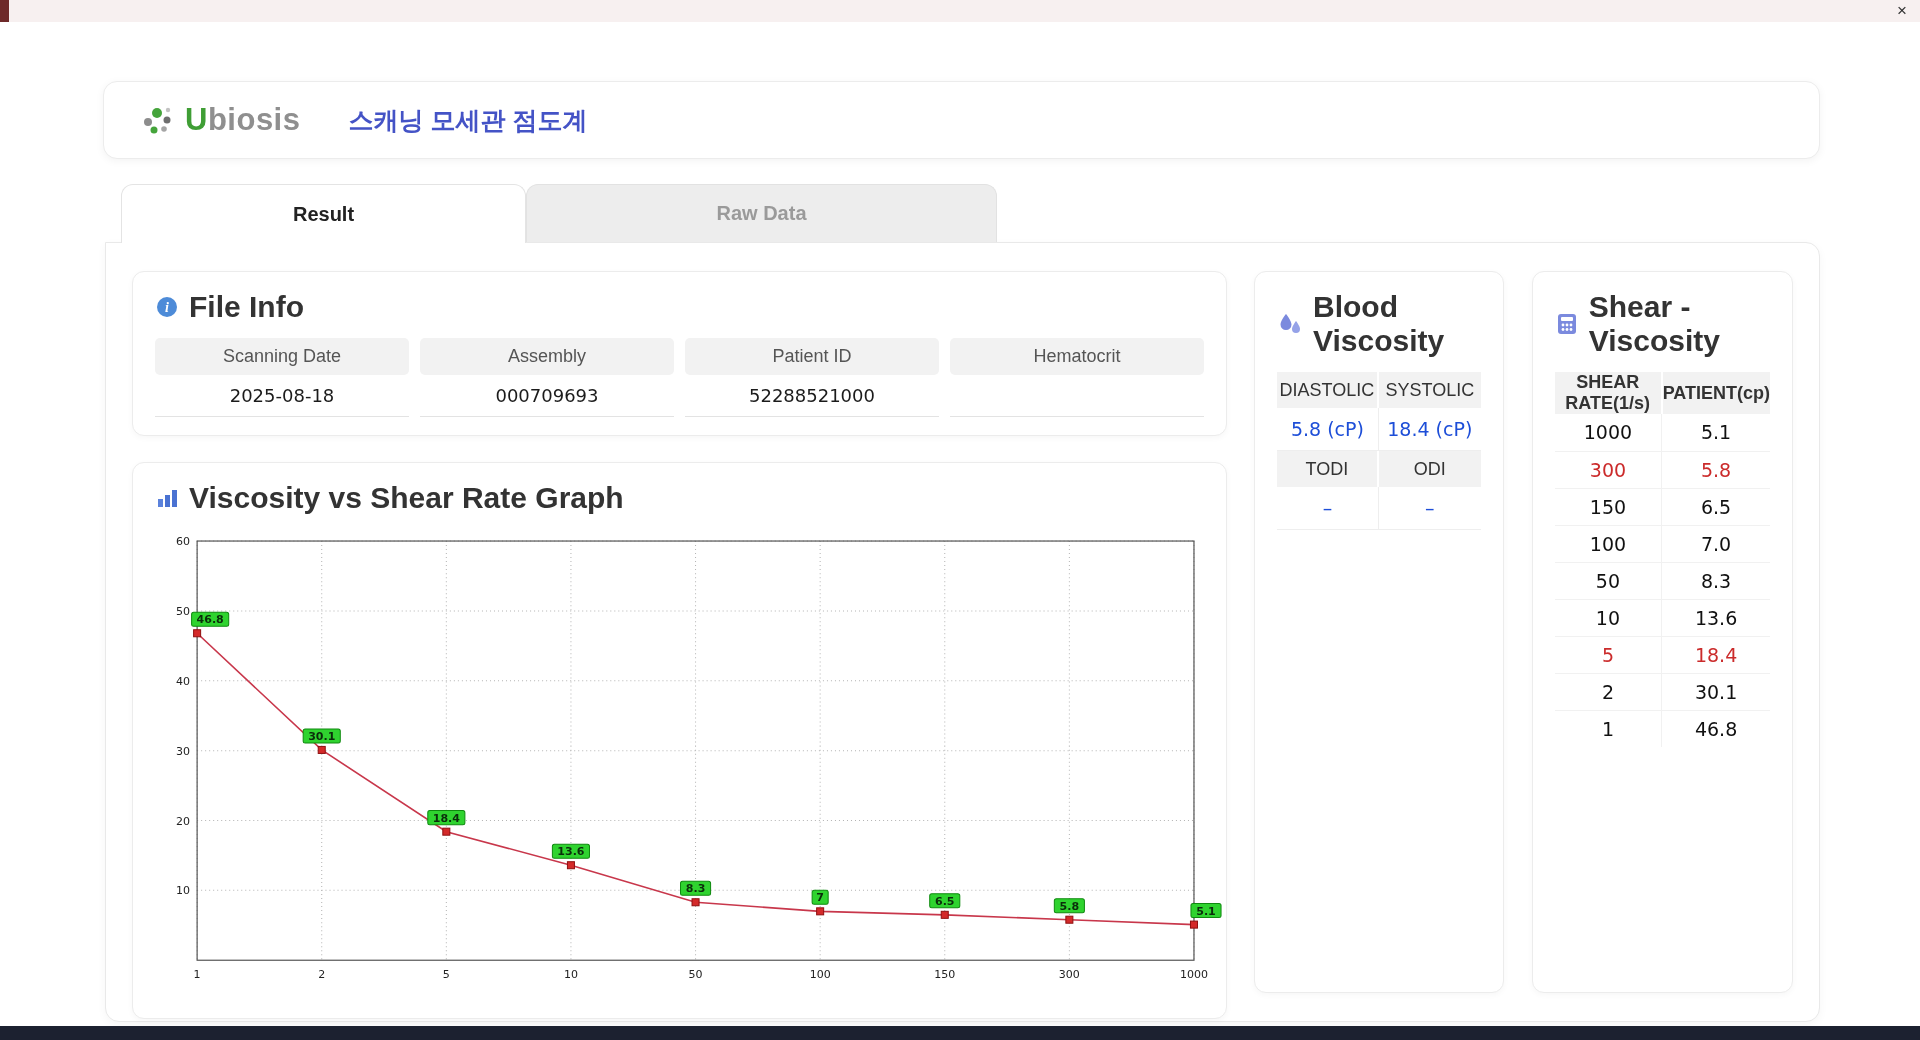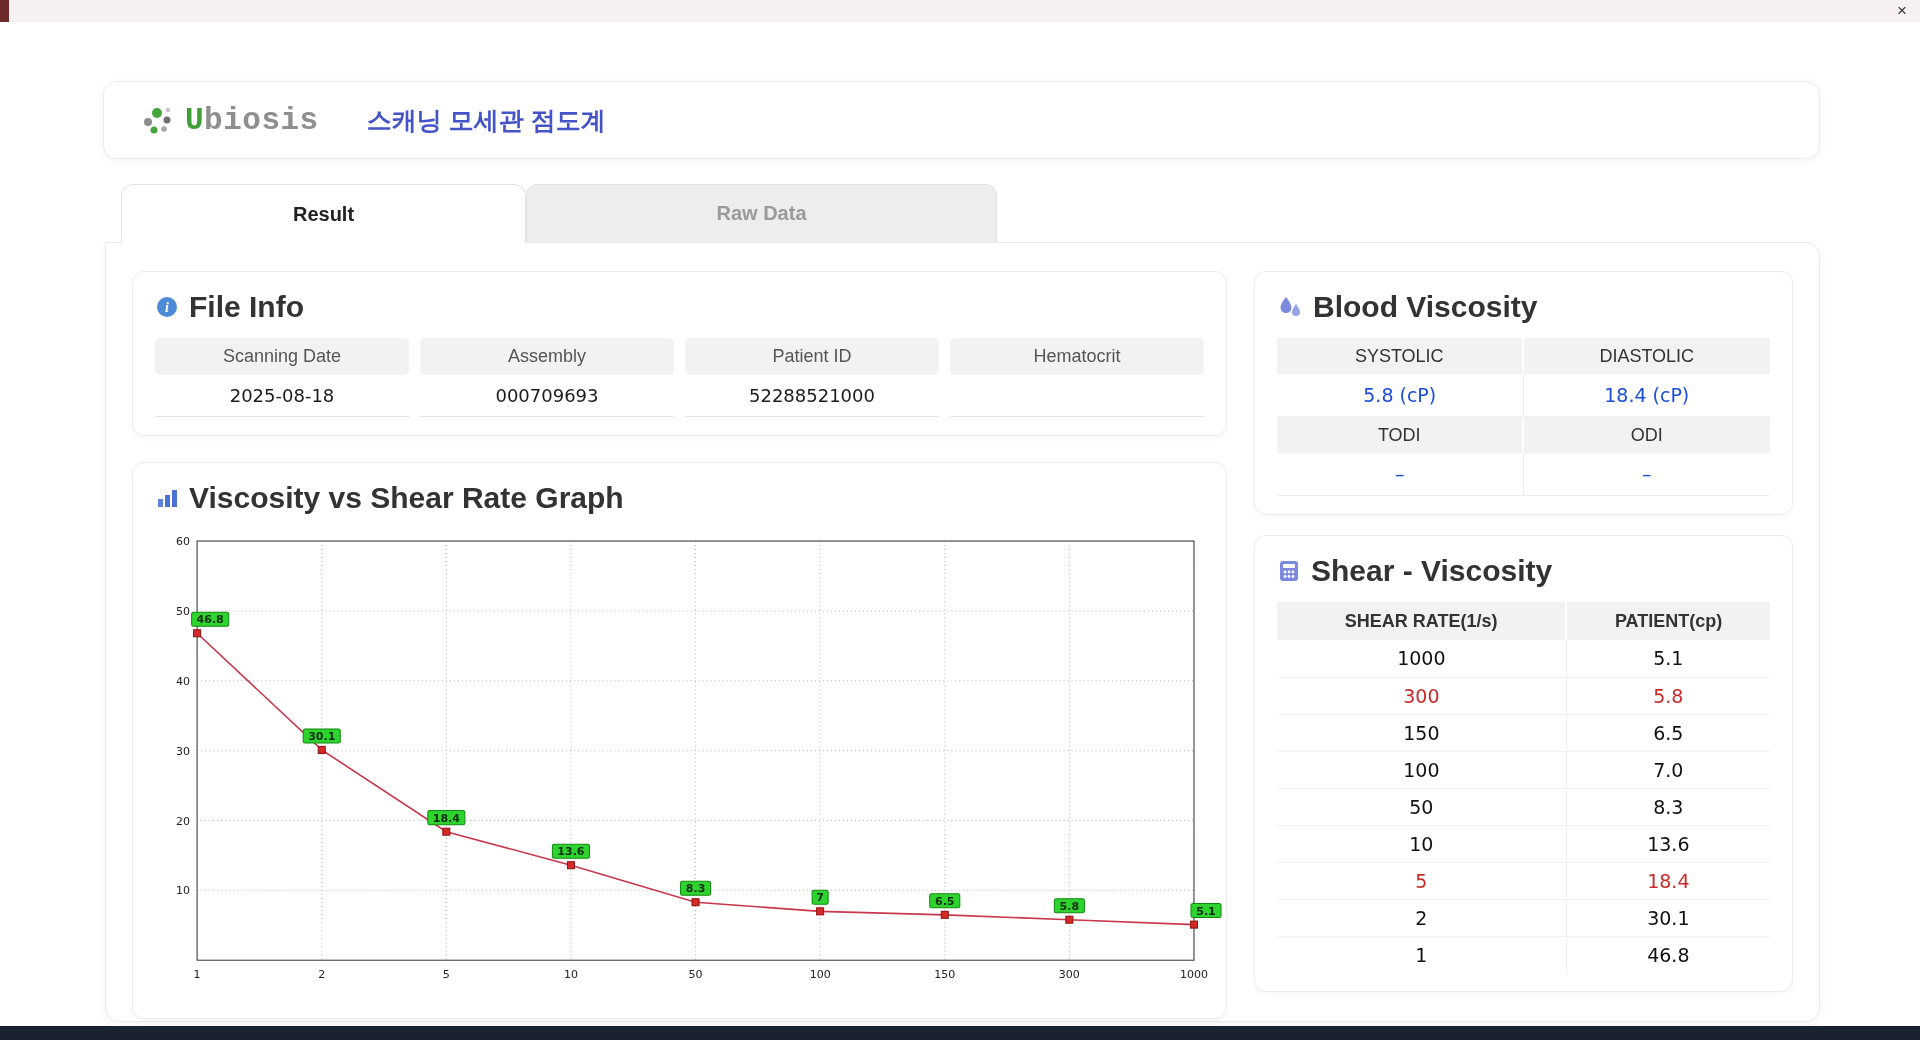--- a/index.html
+++ b/index.html
@@ -10,38 +10,38 @@
   
   .titlebar { height:22px; background:#f7f0f0; position:relative; flex:0 0 auto; }
   .tb-artifact { position:absolute; left:0; top:0; width:9px; height:22px; background:#6e2a2a; }
   .close-btn { position:absolute; right:13px; top:1px; font-size:17px; line-height:20px; color:#333; cursor:default; }
   .main { flex:1 1 auto; background:#fff; overflow:hidden; }
   .bottombar { height:14px; background:#1c2130; flex:0 0 auto; }
 
   
   .header-card { margin:59px 100px 0 103px; height:78px; border:1px solid #ececec; border-radius:14px;
     box-shadow:0 2px 8px rgba(0,0,0,.05); display:flex; align-items:center; padding:0 34px; gap:48px; background:#fff; }
-  .logo { display:flex; align-items:center; gap:7px;font-family:Liberation Mono, monospace; }
+  .logo { display:flex; align-items:center; gap:7px; }
   .logo-text { font-size:31px; font-weight:600; letter-spacing:.5px; }
   .logo-u { color:#3f9e35; }
   .logo-rest { color:#8f8f8f; }
   .app-title { font-size:25px; font-weight:700; color:#4453c6; }
 
   
   .tabs { display:flex; margin:25px 4px 0 105px; position:relative; z-index:2;padding-left:16px; }
   .tab { display:flex; align-items:center; justify-content:center; font-size:20px; border-radius:12px 12px 0 0; cursor:default; }
   .tab-result { width:405px; height:59px; margin-bottom:-1px; background:#fff; border:1px solid #e4e4e4; border-bottom:none;
     font-weight:700; color:#222; }
   .tab-raw { width:471px; height:58px; background:#ededed; border:1px solid #e2e2e2; border-bottom:none; color:#9a9a9a; font-weight:600; }
 
   
   .content-card { margin:0 100px 0 105px; height:780px; border:1px solid #e9e9e9; border-radius:0 14px 14px 14px;
     box-shadow:0 3px 10px rgba(0,0,0,.04); padding:28px 26px; display:flex; gap:27px; position:relative; z-index:1; background:#fff; }
   .left-col { width:1095px; display:flex; flex-direction:column; gap:26px; }
-  .right-col { flex:1; display:flex; flex-direction:column; gap:20px; }
+  .right-col { flex:1; display:flex; flex-direction:row; gap:28px; }
 
   .panel { border:1px solid #ececec; border-radius:12px; box-shadow:0 2px 6px rgba(0,0,0,.035); padding:18px 22px; background:#fff; }
   .panel-title { display:flex; align-items:center; gap:10px; font-size:20px; font-weight:700; color:#333; }
   .panel-title svg { flex:0 0 auto; }
 
   
   .fields { display:flex; gap:11px; margin-top:14px; }
   .field { flex:1; }
   .field-label { height:37px; background:#f2f2f2; border-radius:5px; display:flex; align-items:center; justify-content:center;
     font-size:18px; color:#555; }
@@ -226,22 +226,22 @@
         <section class="panel">
           <div class="panel-title">
             <svg width="26" height="26" viewBox="0 0 26 26">
               <path d="M9 3 C9 3 3.5 9.5 3.5 13.5 a5.5 5.5 0 0 0 11 0 C14.5 9.5 9 3 9 3 Z" fill="#7b8ade"></path>
               <path d="M19 10 C19 10 15 15 15 18 a4 4 0 0 0 8 0 C23 15 19 10 19 10 Z" fill="#95a2e8"></path>
             </svg>
             <h2>Blood Viscosity</h2>
           </div>
           <div class="bv-grid">
             <div class="bv-row">
+              <div class="bv-head">DIASTOLIC</div>
               <div class="bv-head">SYSTOLIC</div>
-              <div class="bv-head">DIASTOLIC</div>
             </div>
             <div class="bv-row">
               <div class="bv-val">5.8 (cP)</div>
               <div class="bv-val">18.4 (cP)</div>
             </div>
             <div class="bv-row">
               <div class="bv-head">TODI</div>
               <div class="bv-head">ODI</div>
             </div>
             <div class="bv-row">

